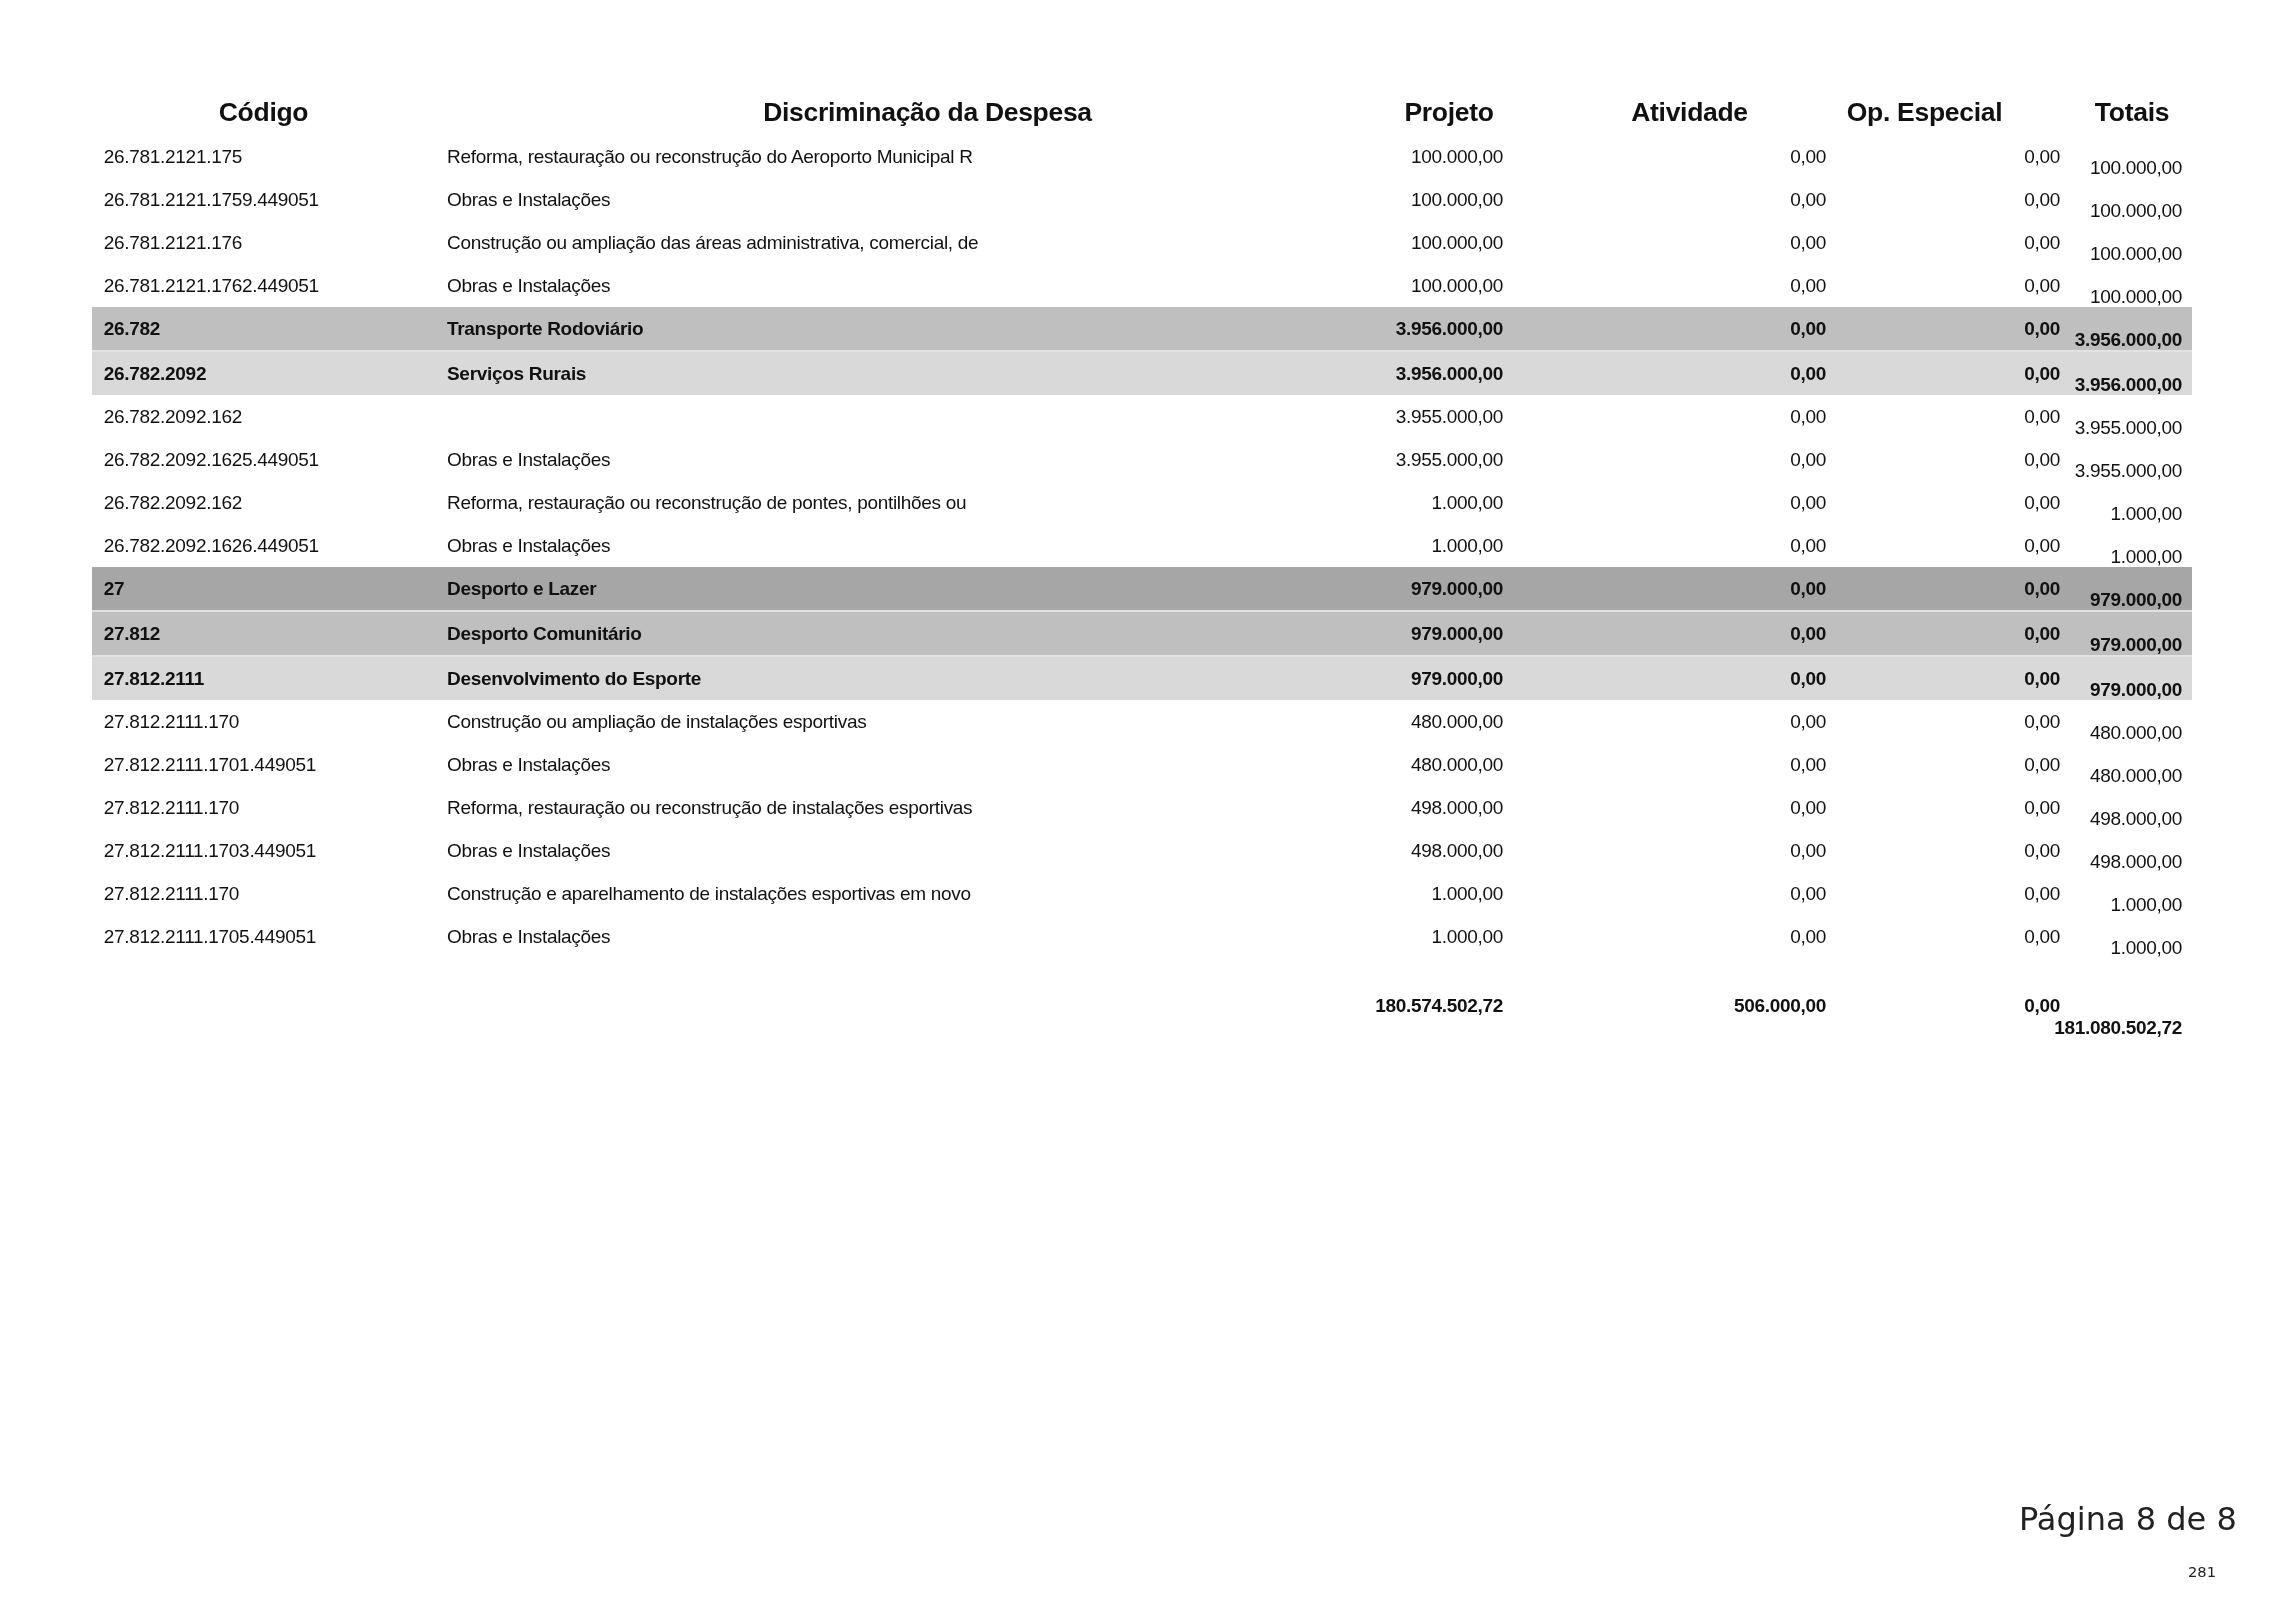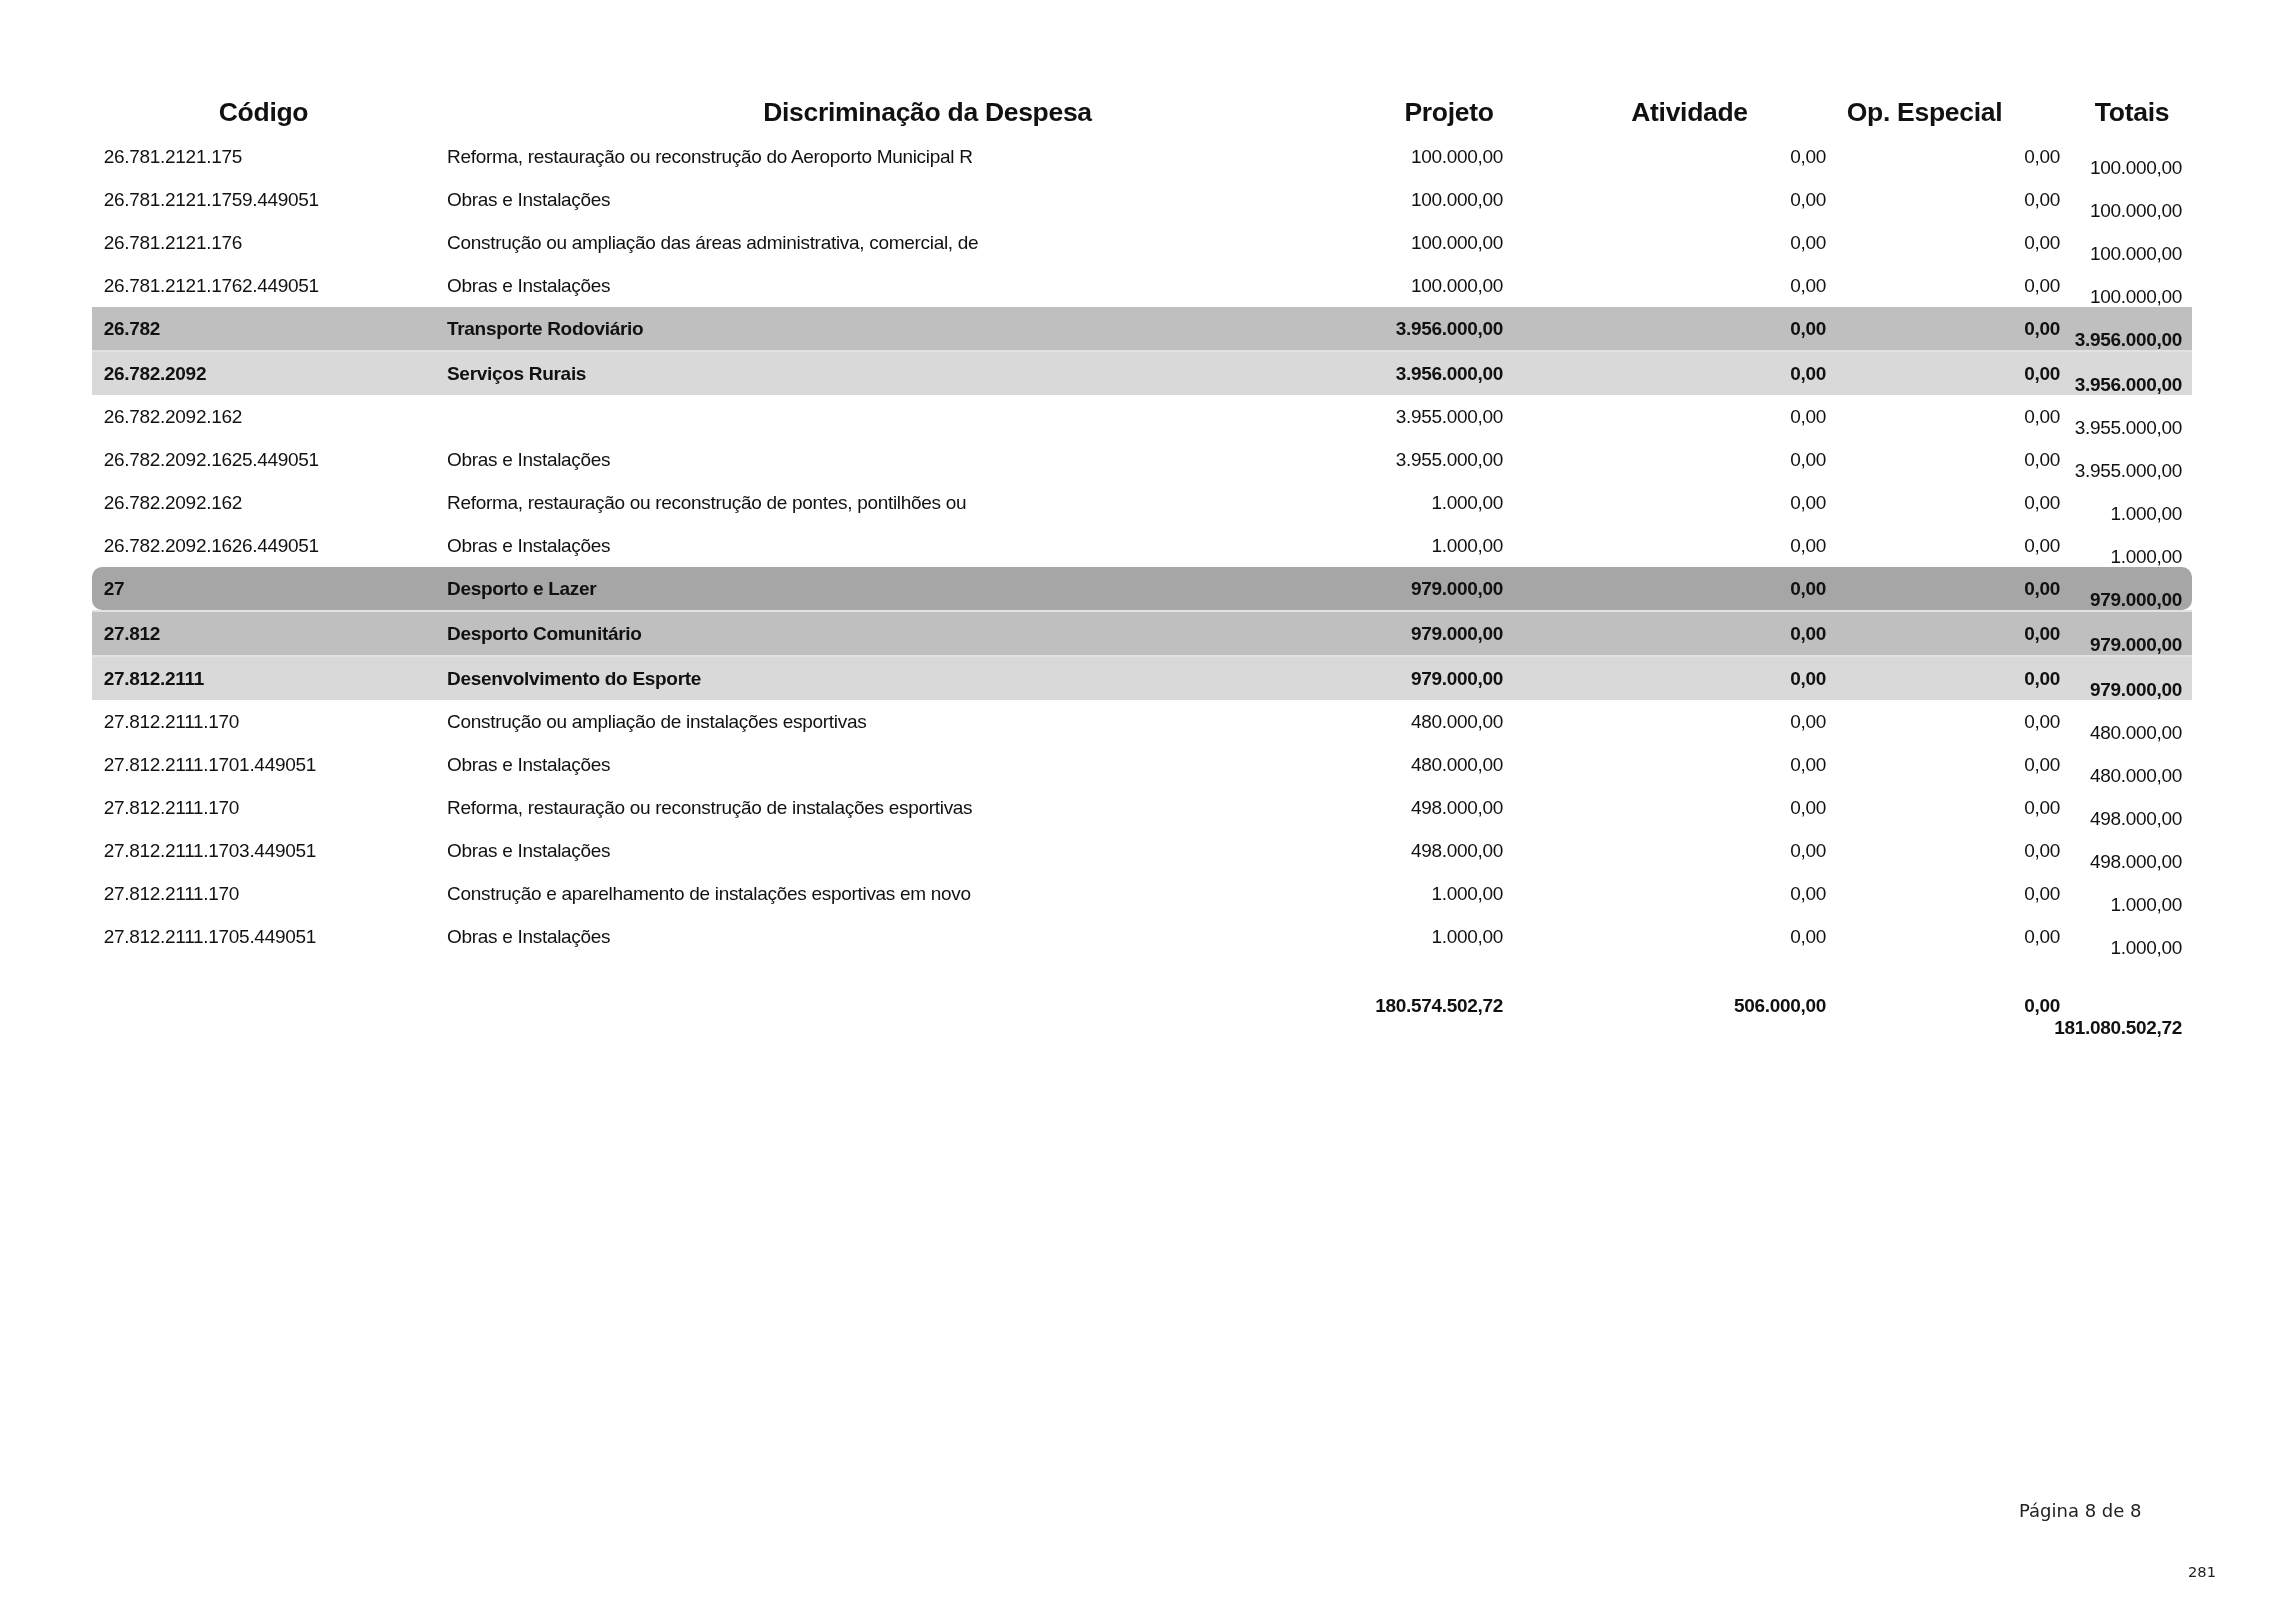--- a/index.html
+++ b/index.html
@@ -8,42 +8,42 @@
     font-family: "Liberation Sans", "DejaVu Sans", sans-serif;
     color: #111111;
   }
   .page { position: absolute; left: 0; top: 0; width: 2293px; height: 1567px; }
   .table { position: absolute; left: 92px; top: 90px; width: 2100px; }
   .row {
     position: relative; height: 43px; display: flex; align-items: center;
     font-size: 19px; letter-spacing: -0.3px; white-space: nowrap;
   }
   .row.header { height: 45px; font-weight: bold; font-size: 26.5px; }
-  .row.lvl1 { background: #a6a6a6; font-weight: bold; border-radius: 10px; }
+  .row.lvl1 { background: #a6a6a6; font-weight: bold; }
   .row.lvl2 { background: #bfbfbf; font-weight: bold; }
   .row.lvl3 { background: #d9d9d9; font-weight: bold; }
   .row.lvl2 + .row.lvl3, .row.lvl1 + .row.lvl2 { border-top: 2px solid #e2e2e2; padding-left: 43px; }
   .row.total { font-weight: bold; height: 59px; align-items: flex-end; padding-bottom: 3.9px; }
   .c { position: absolute; overflow: hidden; }
   .c-code { left: 11.8px; width: 333px; }
   .c-desc { left: 355px; width: 902px; }
   .c-proj { left: 1127px; width: 284px; text-align: right; }
   .c-ativ { left: 1411px; width: 323px; text-align: right; }
   .c-op   { left: 1735px; width: 233px; text-align: right; }
   .c-tot  { left: 1968px; width: 122px; text-align: right; overflow: visible; }
   .c-tot span { position: absolute; right: 0; }
   .row.header .c-code { left: 0; width: 343px; text-align: center; padding-left: 0; }
   .row.header .c-desc { left: 355px; width: 961px; text-align: center; }
   .row.header .c-proj { left: 1215px; width: 284px; text-align: center; }
   .row.header .c-ativ { left: 1470px; width: 255px; text-align: center; }
   .row.header .c-op   { left: 1705px; width: 255px; text-align: center; }
   .row.header .c-tot  { left: 1950px; width: 157px; text-align: center; }
   .row.header .c-tot span { position: static; margin-left: 23px; }
   .pager {
-    position: absolute; left: 2019px; top: 1500px; font-size: 18px; color: #222;
+    position: absolute; left: 2019px; top: 1500px; font-size: 32px; color: #222;
     font-family: "DejaVu Sans", sans-serif;
   }
   .pgnum {
     position: absolute; left: 2188px; top: 1563px; font-size: 14.7px; color: #222;
     font-family: "DejaVu Sans", sans-serif;
   }
 </style>
 </head>
 <body>
 

